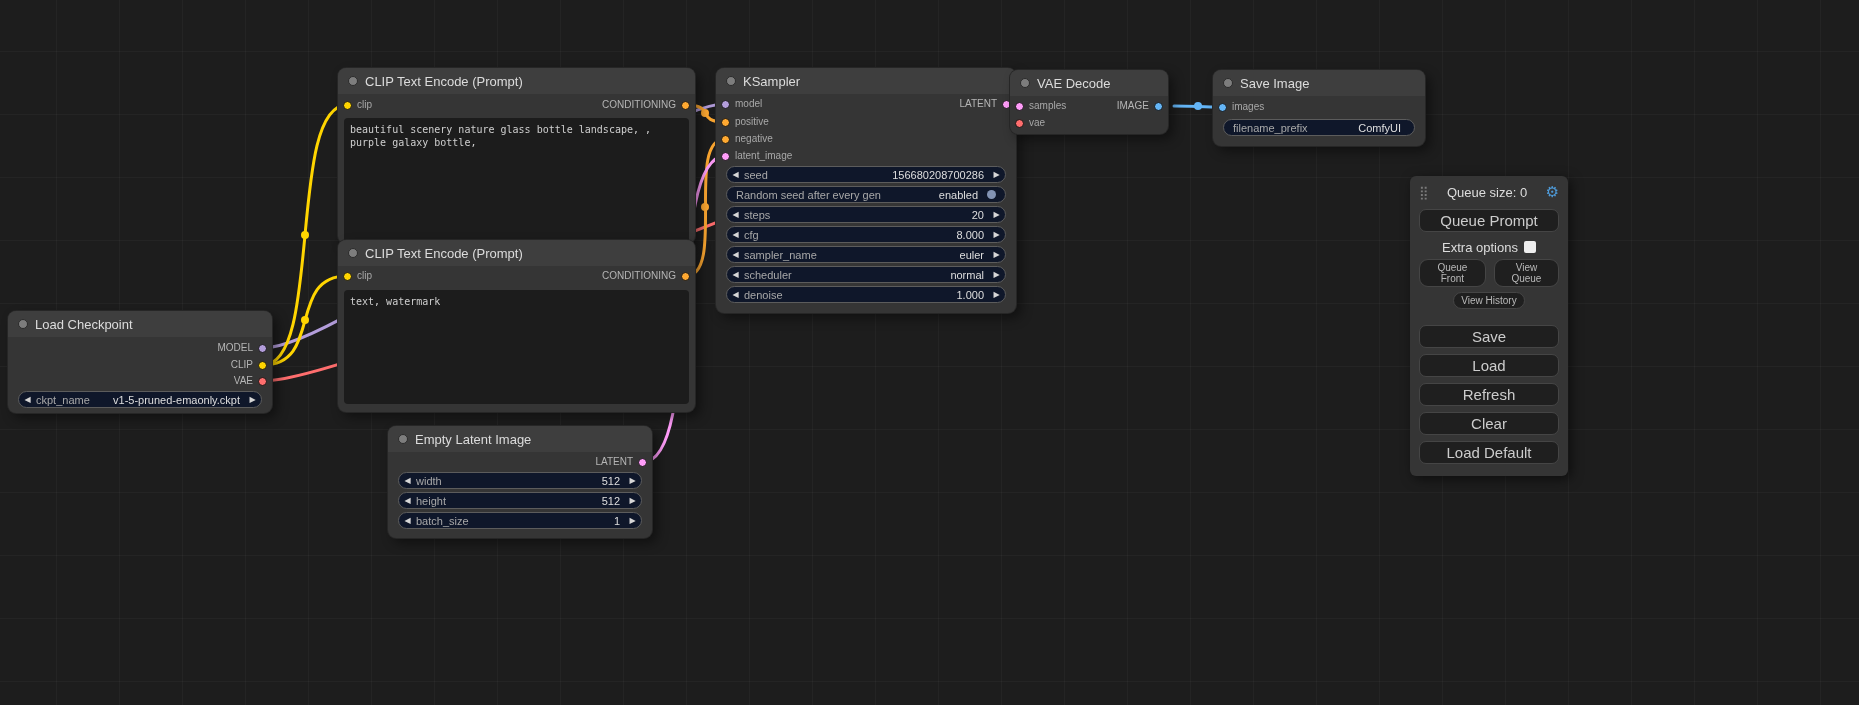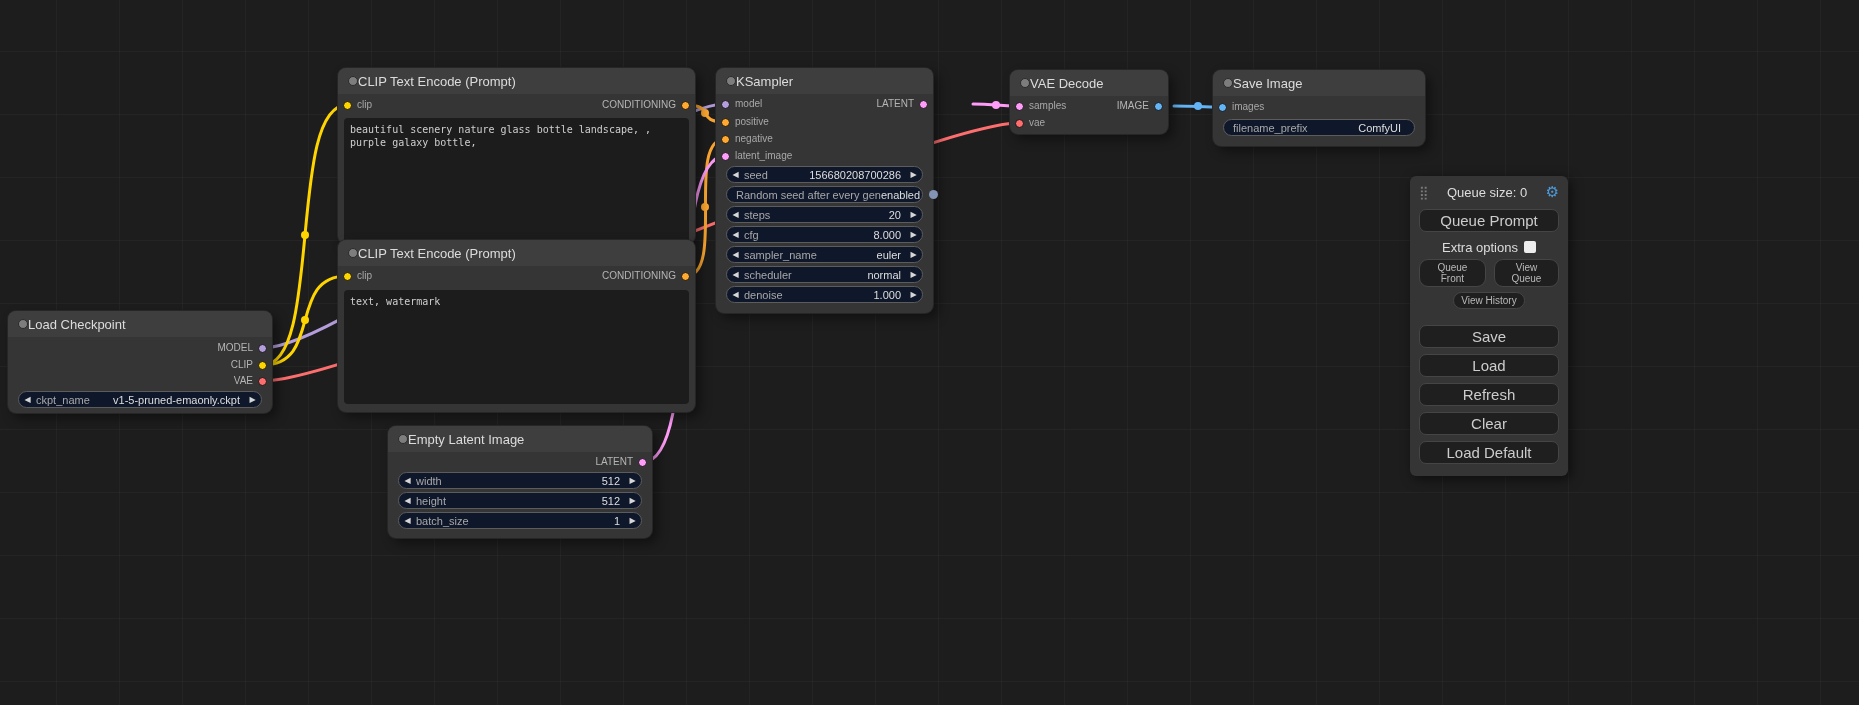--- a/index.html
+++ b/index.html
@@ -5,21 +5,21 @@
   *{margin:0;padding:0;box-sizing:border-box}
   html,body{width:1859px;height:705px;overflow:hidden;background:#1d1d1d;font-family:"Liberation Sans",sans-serif}
   #canvas{position:absolute;inset:0;background-color:#1d1d1d;
     background-image:linear-gradient(rgba(255,255,255,.032) 1px,transparent 1px),
                      linear-gradient(90deg,rgba(255,255,255,.032) 1px,transparent 1px);
     background-size:63px 63px;background-position:-7px -12px}
   svg.links{position:absolute;left:0;top:0;z-index:1;pointer-events:none}
   svg.links path{fill:none;stroke-width:3;stroke-linecap:round}
   .node{position:absolute;z-index:2;background:#353535;border-radius:8px;
         box-shadow:0 0 0 1px #262626,5px 5px 12px rgba(0,0,0,.45)}
-  .ntitle{height:26px;display:flex;align-items:center;gap:0;padding:0 10px;background:#3e3e3e;
+  .ntitle{height:26px;display:flex;align-items:center;gap:7px;padding:0 10px;background:#3e3e3e;
           border-radius:8px 8px 0 0;color:#dcdcdc;font-size:13px;white-space:nowrap;cursor:move}
   .tdot{width:10px;height:10px;border-radius:50%;background:#7d7d7d;border:1px solid #2b2b2b;flex:none}
   .prow{position:absolute;left:0;right:0;height:16px;line-height:16px;font-size:10px;color:#a8a8a8}
   .pdot{position:absolute;top:3.5px;width:9px;height:9px;border-radius:50%;border:1px solid #161616;background:#888}
   .pdot.in{left:5px}
   .pdot.out{right:5px}
   .plabel.in{position:absolute;left:19px}
   .plabel.out{position:absolute;right:19px;color:#b5b5b5}
   .ta{position:absolute;left:6px;right:6px;background:#1c1c1c;border-radius:4px;color:#cfcfcf;
       font-family:"DejaVu Sans Mono",monospace;font-size:10px;line-height:13px;padding:5px 6px;
@@ -146,21 +146,21 @@
       <span class="arr">▶</span>
     </div>
     <div class="widget" style="top:86px">
       <span class="arr">◀</span>
       <span class="wlabel">batch_size</span>
       <span class="wval">1</span>
       <span class="arr">▶</span>
     </div>
   </div>
 
-  <div class="node" style="left:716px;top:68px;width:217px;height:245px">
+  <div class="node" style="left:716px;top:68px;width:300px;height:245px">
     <div class="ntitle">
       <span class="tdot"></span>
       <span>KSampler</span>
     </div>
     <div class="prow" style="top:28px">
       <span class="pdot in" style="background-color: rgb(179, 157, 219);"></span>
       <span class="plabel in">model</span>
       <span class="plabel out">LATENT</span>
       <span class="pdot out" style="background-color: rgb(255, 156, 249);"></span>
     </div>

